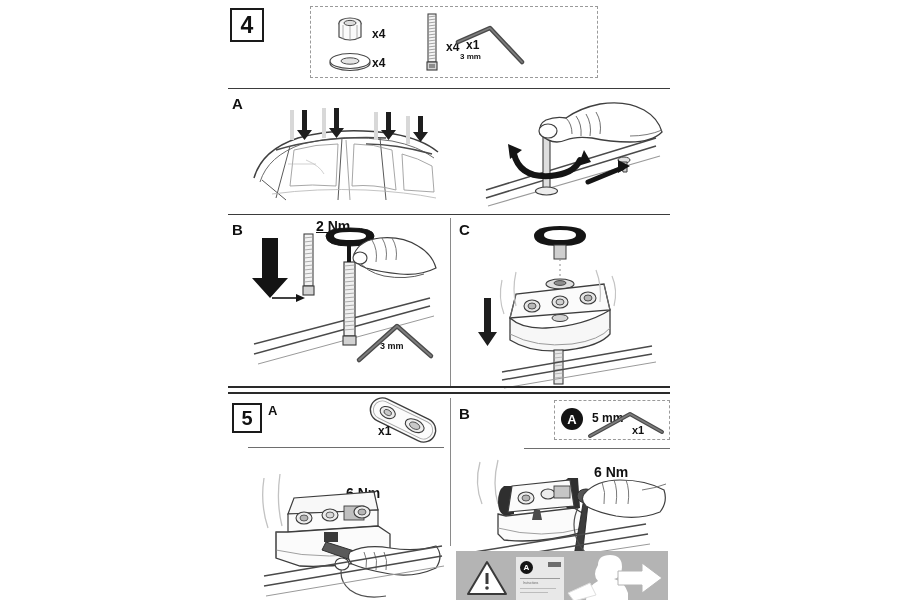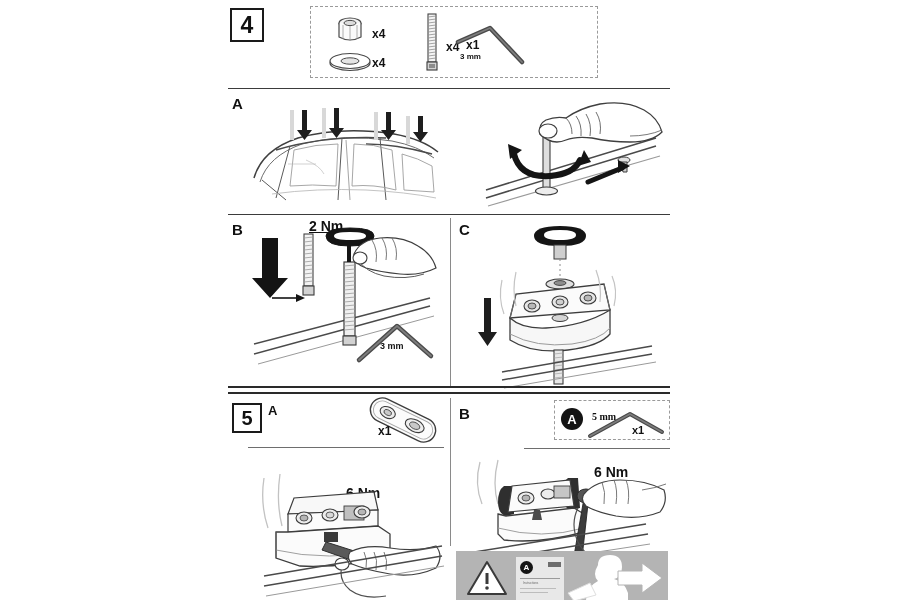--- a/index.html
+++ b/index.html
@@ -227,21 +227,21 @@
         </g>
         <path d="M108 84 L142 70" fill="none" stroke="#141414" stroke-width="5" stroke-linecap="round"></path>
         <path d="M138 62 l12 6 l-12 7 z" fill="#141414"></path>
       </svg>
     </div>
 
     <div class="hline" style="top:214px;"></div>
 
     <div class="steplabel" style="left:4px; top:222px;">B</div>
 
-    <div class="callout" style="left:81px; top:218px; font-size:14px;text-decoration:underline;">2 Nm</div>
+    <div class="callout" style="left:88px; top:218px; font-size:14px;text-decoration:underline;">2 Nm</div>
 
     <div class="art" style="left:20px; top:232px;">
       <svg width="200" height="140" viewBox="0 0 200 140">
 
         <rect x="56" y="2" width="9" height="52" fill="#f3f3f3" stroke="#444" stroke-width="1.1"></rect>
         <g stroke="#9b9b9b" stroke-width="0.8">
           <path d="M56 6 L65 5 M56 10 L65 9 M56 14 L65 13 M56 18 L65 17 M56 22 L65 21
                    M56 26 L65 25 M56 30 L65 29 M56 34 L65 33 M56 38 L65 37 M56 42 L65 41
                    M56 46 L65 45 M56 50 L65 49"></path>
         </g>
@@ -406,21 +406,21 @@
     <div class="vline" style="left:222px; top:398px; height:148px;"></div>
 
     <div class="steplabel" style="left:231px; top:406px;">B</div>
 
     <div class="dashbox" style="left:326px; top:400px; width:116px; height:40px;"></div>
 
     <div class="badge-a" style="left:333px; top:408px; width:22px; height:22px; font-size:13px;">
       <span>A</span>
     </div>
 
-    <div class="callout sm" style="left:364px; top:411px; font-size:10px;font-family:Liberation Serif, serif;">5 mm</div>
+    <div class="callout sm" style="left:364px; top:411px; font-size:12px;">5 mm</div>
 
     <div class="art" style="left:358px; top:404px;">
       <svg width="84" height="36" viewBox="0 0 84 36">
         <path d="M4 32 L44 10 L76 28" fill="none" stroke="#4a4a4a" stroke-width="4" stroke-linecap="round" stroke-linejoin="round"></path>
         <path d="M4 32 L44 10 L76 28" fill="none" stroke="#7d7d7d" stroke-width="1.6" stroke-linecap="round" stroke-linejoin="round"></path>
       </svg>
     </div>
     <div class="callout" style="left:404px; top:424px; font-size:11px;">x1</div>
 
     <div class="shortline" style="left:296px; top:448px; width:146px;"></div>

